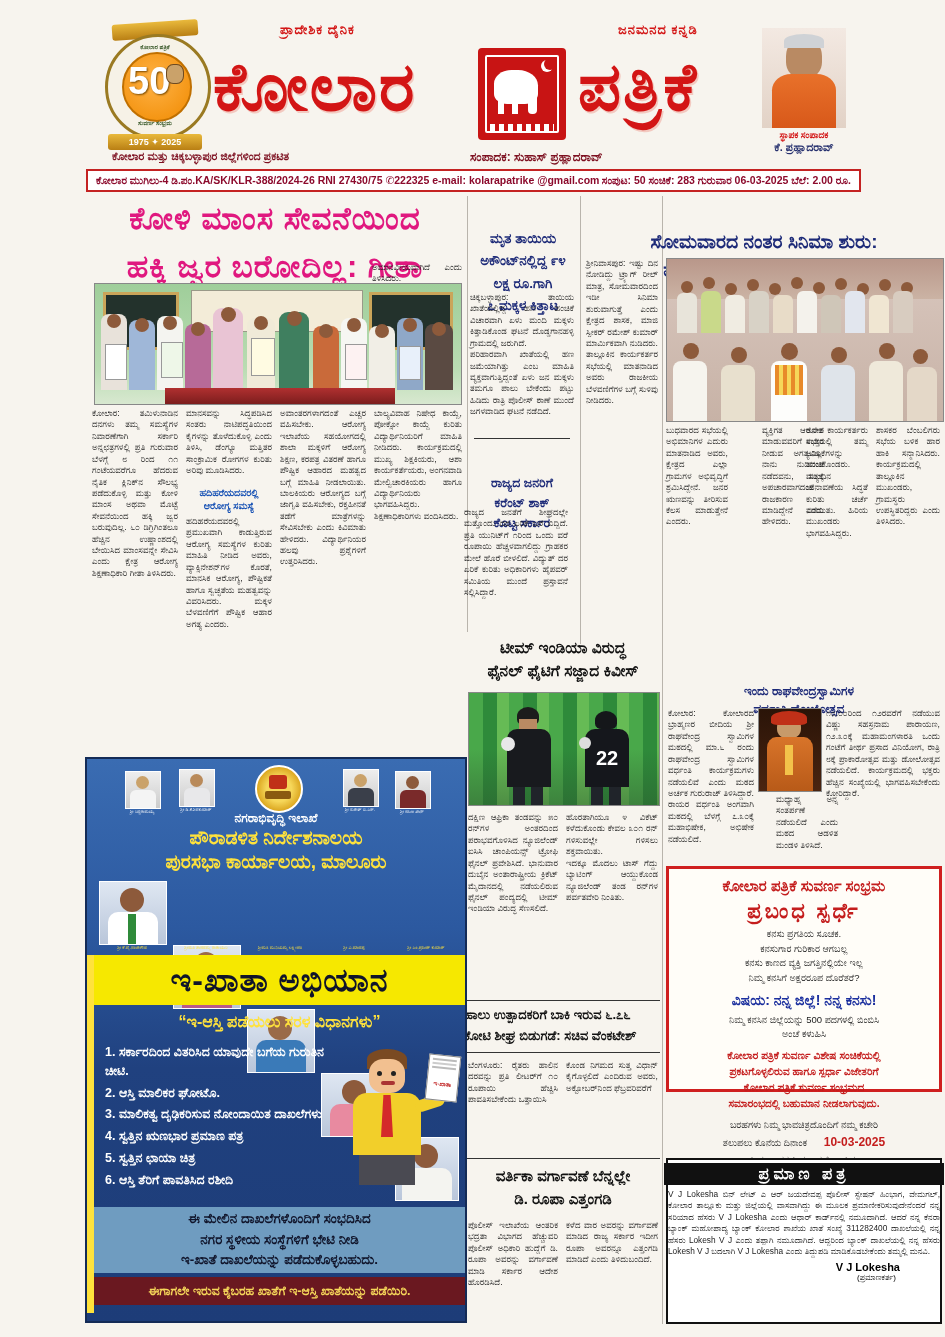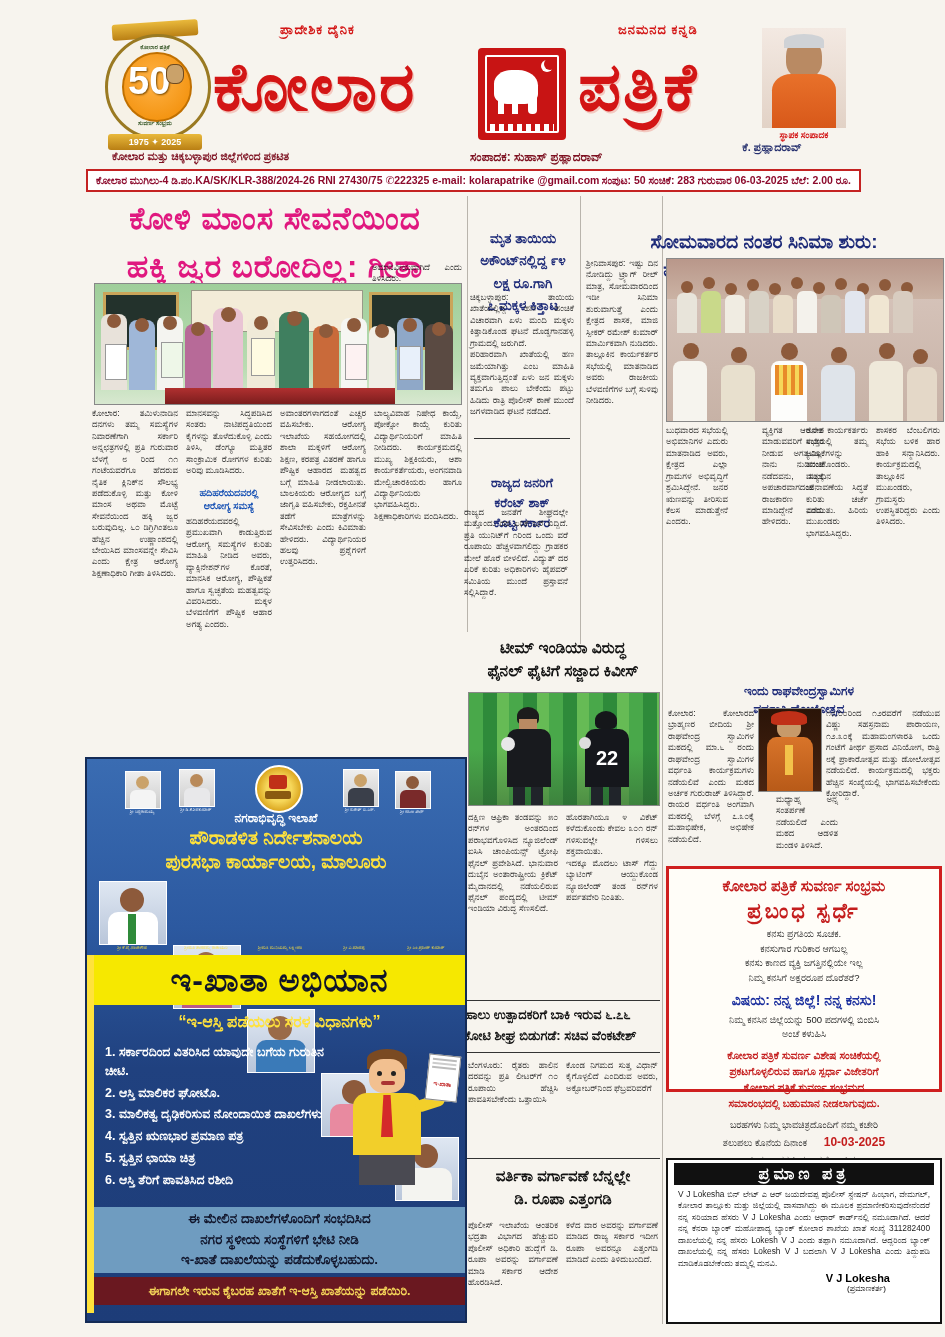--- a/index.html
+++ b/index.html
@@ -24,21 +24,21 @@
   .infobar{border:2.5px solid #c42222;background:#fff;display:flex;align-items:center;justify-content:space-between;padding:0 8px;box-sizing:border-box;}
   .infobar span{color:#8c0a2c;font-weight:bold;font-size:10.5px;white-space:nowrap;}
   
   .ad{background:linear-gradient(180deg,#3a6cb2 0%,#2c59a0 30%,#20417f 55%,#1d3c78 100%);border:2px solid #142b56;box-sizing:border-box;}
   .ad .ylabel{color:#ffe23c;font-weight:bold;text-align:center;}
   .ad .portrait{background:linear-gradient(#dfe7f2,#b9c6da);border:1px solid #fff;position:relative;overflow:hidden;}
   .head{position:absolute;border-radius:50%;background:#8d5a3b;}
   .list-item{color:#fff;font-weight:bold;font-size:12.5px;line-height:1.5;margin-bottom:3px;}
   .contest{border:3px solid #cf1f1f;background:#fffdf8;box-sizing:border-box;text-align:center;padding:6px 8px;}
   .contest .r{color:#c41d1d;font-weight:bold;}
-  .cert{border:2px solid #111;background:#fff;box-sizing:border-box;padding:4px 10px;}
+  .cert{border:2px solid #111;background:#fff;box-sizing:border-box;padding:4px 0;}
   .tinycap{color:#fff;font-size:4.5px;text-align:center;line-height:1.2;}
 </style>
 </head>
 <body>
 
 <div id="page">
 
   <div class="abs" style="left:100px;top:22px;width:110px;height:130px;">
     <div class="ribbon" style="left:12px;top:0;width:86px;height:16px;transform:rotate(-4deg);border-radius:3px;"></div>
     <div class="logo-ring" style="left:5px;top:12px;width:100px;height:100px;background:#f6f2e7;border:3px solid #9a7a22;"></div>
@@ -65,21 +65,21 @@
 
   <div class="abs redsmall" style="left:618px;top:22px;">ಜನಮನದ ಕನ್ನಡಿ</div>
   <div class="abs masthead" style="left:578px;top:48px;">ಪತ್ರಿಕೆ</div>
 
   <div class="abs" style="left:762px;top:28px;width:84px;height:100px;background:linear-gradient(#f3e9e2,#e2d2c6);overflow:hidden;">
     <div class="abs" style="left:24px;top:10px;width:36px;height:40px;background:#b98a63;border-radius:45% 45% 40% 40%;"></div>
     <div class="abs" style="left:22px;top:6px;width:40px;height:14px;background:#cfd2d6;border-radius:50% 50% 0 0;"></div>
     <div class="abs" style="left:10px;top:46px;width:64px;height:54px;background:linear-gradient(#e8712a,#d8581a);border-radius:30% 30% 0 0;"></div>
   </div>
   <div class="abs" style="left:756px;top:130px;width:96px;text-align:center;color:#d31515;font-weight:bold;font-size:9px;">ಸ್ಥಾಪಕ ಸಂಪಾದಕ</div>
-  <div class="abs" style="left:720px;top:141px;width:104px;text-align:center;color:#26306e;font-weight:bold;font-size:11px;">ಕೆ. ಪ್ರಹ್ಲಾದರಾವ್</div>
+  <div class="abs" style="left:752px;top:141px;width:104px;text-align:center;color:#26306e;font-weight:bold;font-size:11px;">ಕೆ. ಪ್ರಹ್ಲಾದರಾವ್</div>
 
   <div class="abs" style="left:112px;top:150px;color:#7d1020;font-weight:bold;font-size:11px;">ಕೋಲಾರ ಮತ್ತು ಚಿಕ್ಕಬಳ್ಳಾಪುರ ಜಿಲ್ಲೆಗಳಿಂದ ಪ್ರಕಟಿತ</div>
   <div class="abs" style="left:470px;top:150px;color:#7d1020;font-weight:bold;font-size:12px;">ಸಂಪಾದಕ: ಸುಹಾಸ್ ಪ್ರಹ್ಲಾದರಾವ್</div>
 
   <div class="abs infobar" style="left:86px;top:169px;width:775px;height:23px;">
     <span>ಕೋಲಾರ ಮುಗಿಲು-4  ಡಿ.ಪಂ.KA/SK/KLR-388/2024-26 RNI 27430/75  ✆222325   e-mail: kolarapatrike @gmail.com</span>
     <span>ಸಂಪುಟ: 50  ಸಂಚಿಕೆ: 283   ಗುರುವಾರ   06-03-2025  ಬೆಲೆ: 2.00 ರೂ.</span>
   </div>
 
   <div class="abs hl-pink" style="left:90px;top:195px;width:370px;">ಕೋಳಿ ಮಾಂಸ ಸೇವನೆಯಿಂದ

